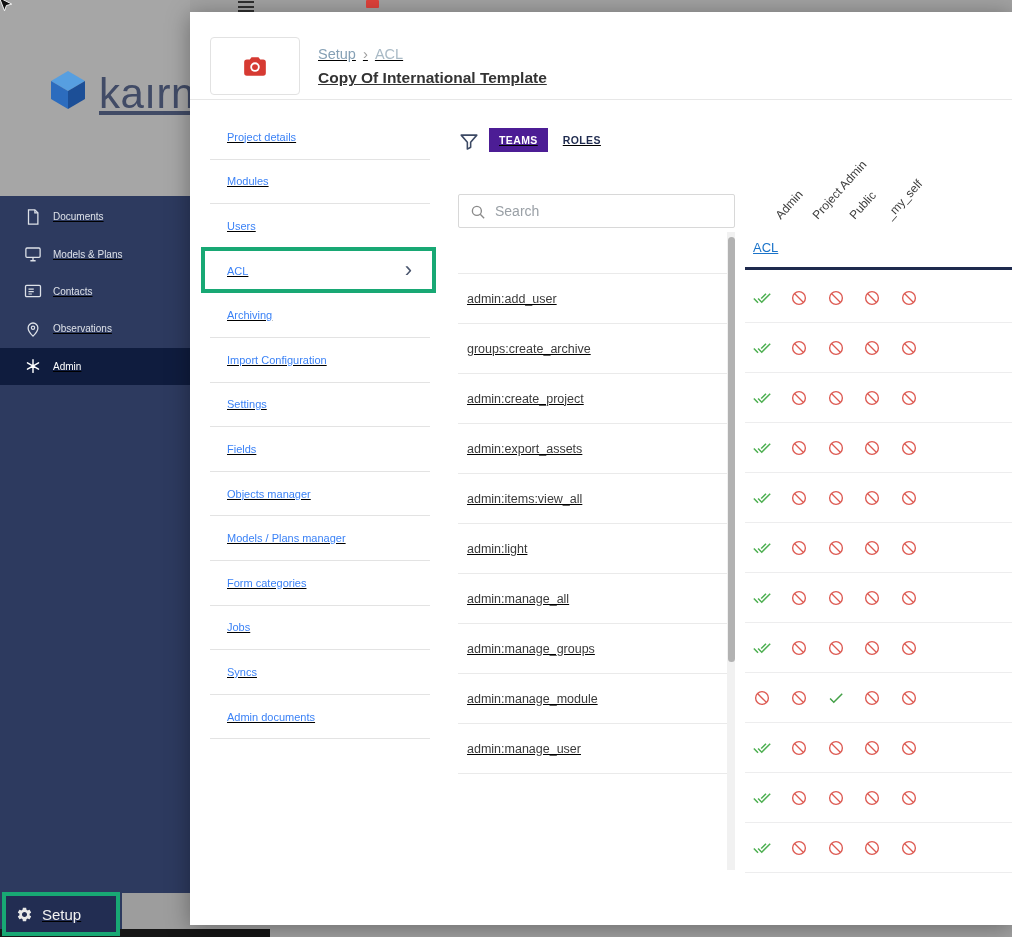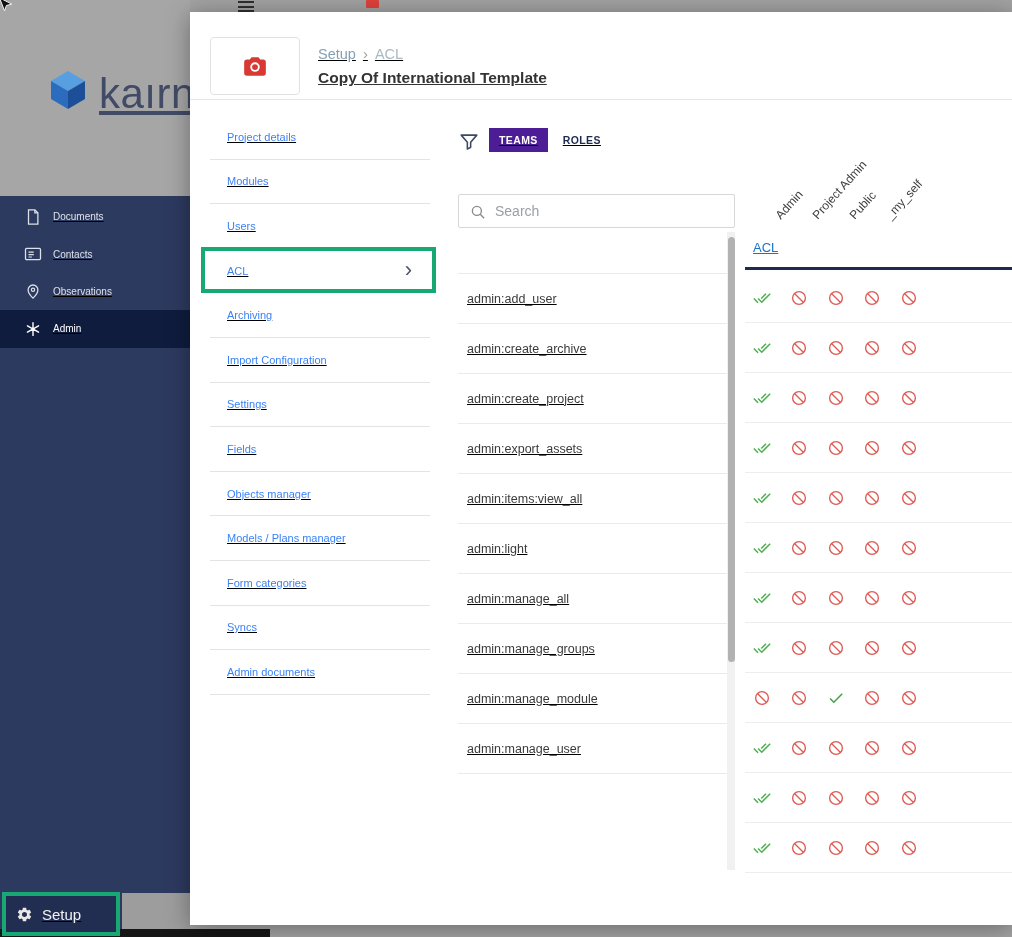--- a/index.html
+++ b/index.html
@@ -106,20 +106,29 @@
           <svg viewBox="0 0 24 24">
             <path d="M6 2.5h8.5l4 4V21.5H6z" fill="none" stroke="#dde1e8" stroke-width="1.7"></path>
             <path d="M14.5 2.5v4h4" fill="none" stroke="#dde1e8" stroke-width="1.7"></path>
           </svg>
         </span>
         <span class="side-label">Documents</span>
       </div>
       <div class="side-item">
         <span class="ic">
           <svg viewBox="0 0 24 24">
+            <rect x="2.5" y="4" width="19" height="12.5" rx="1.5" fill="none" stroke="#dde1e8" stroke-width="1.7"></rect>
+            <path d="M8.5 21h7M12 16.5V21" fill="none" stroke="#dde1e8" stroke-width="1.7"></path>
+          </svg>
+        </span>
+        <span class="side-label">Models &amp; Plans</span>
+      </div>
+      <div class="side-item">
+        <span class="ic">
+          <svg viewBox="0 0 24 24">
             <rect x="2" y="4.5" width="20" height="15" rx="1.5" fill="none" stroke="#dde1e8" stroke-width="1.7"></rect>
             <path d="M6 9.5h7M6 12.8h7M6 16h4.5" stroke="#dde1e8" stroke-width="1.6" fill="none"></path>
           </svg>
         </span>
         <span class="side-label">Contacts</span>
       </div>
       <div class="side-item">
         <span class="ic">
           <svg viewBox="0 0 24 24">
             <path d="M12 21.5S5.5 15 5.5 10.5a6.5 6.5 0 0 1 13 0C18.5 15 12 21.5 12 21.5z" fill="none" stroke="#dde1e8" stroke-width="1.7"></path>
@@ -200,20 +209,23 @@
         <div class="nav-item">
           <span class="nav-label">Objects manager</span>
         </div>
         <div class="nav-item">
           <span class="nav-label">Models / Plans manager</span>
         </div>
         <div class="nav-item">
           <span class="nav-label">Form categories</span>
         </div>
         <div class="nav-item">
+          <span class="nav-label">Jobs</span>
+        </div>
+        <div class="nav-item">
           <span class="nav-label">Syncs</span>
         </div>
         <div class="nav-item">
           <span class="nav-label">Admin documents</span>
         </div>
       </div>
 
     <span class="abs ic" id="funnel">
         <svg viewBox="0 0 24 24">
           <path d="M3.5 4.5h17l-6.7 7.8v5.4l-3.6 2v-7.4z" fill="none" stroke="#3c4964" stroke-width="1.7" stroke-linejoin="round"></path>
@@ -233,21 +245,21 @@
           </svg>
         </span>
       <input id="search-input" placeholder="Search" style="">
     </div>
 
     <div class="abs" id="perm-list">
         <div class="perm-row">
           <span>admin:add_user</span>
         </div>
         <div class="perm-row">
-          <span>admin:create_archive</span>
+          <span>groups:create_archive</span>
         </div>
         <div class="perm-row">
           <span>admin:create_project</span>
         </div>
         <div class="perm-row">
           <span>admin:export_assets</span>
         </div>
         <div class="perm-row">
           <span>admin:items:view_all</span>
         </div>

